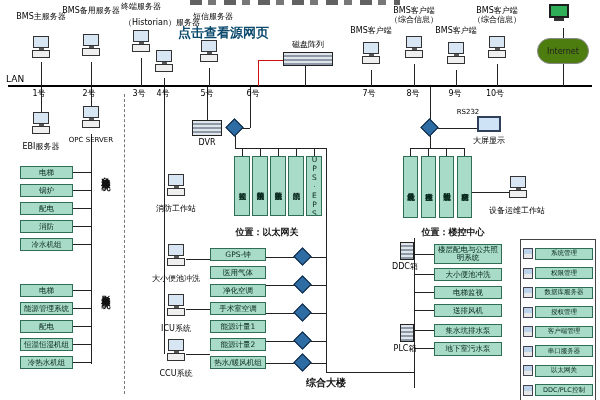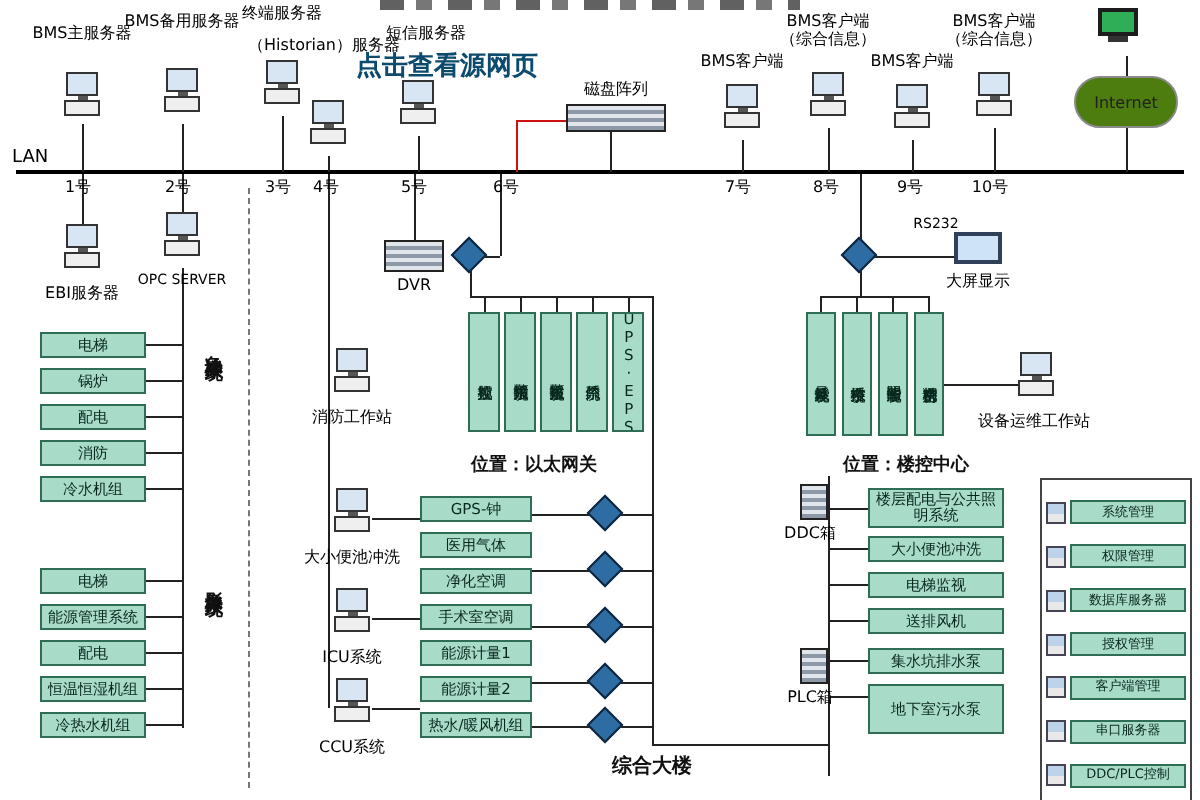--- a/index.html
+++ b/index.html
@@ -293,21 +293,21 @@
   <div class="rack" style="left:400px;top:242px;width:14px;height:18px"></div>
   <div class="lbl" style="left:388px;top:262px;width:34px">DDC箱</div>
   <div class="rack" style="left:400px;top:324px;width:14px;height:18px"></div>
   <div class="lbl" style="left:388px;top:344px;width:34px">PLC箱</div>
 
   <div class="tealbox lblw" style="left:434px;top:244px;width:68px;height:20px">楼层配电与公共照明系统</div>
   <div class="tealbox" style="left:434px;top:268px;width:68px;height:13px">大小便池冲洗</div>
   <div class="tealbox" style="left:434px;top:286px;width:68px;height:13px">电梯监视</div>
   <div class="tealbox" style="left:434px;top:304px;width:68px;height:13px">送排风机</div>
   <div class="tealbox" style="left:434px;top:324px;width:68px;height:13px">集水坑排水泵</div>
-  <div class="tealbox" style="left:434px;top:342px;width:68px;height:25px">地下室污水泵</div>
+  <div class="tealbox" style="left:434px;top:342px;width:68px;height:14px">地下室污水泵</div>
 
   <div class="panel" style="left:520px;top:239px;width:76px;height:166px">
     <div class="prow">
         <div class="picon"></div>
         <div class="tealbox2">系统管理</div>
       </div>
     <div class="prow">
         <div class="picon"></div>
         <div class="tealbox2">权限管理</div>
       </div>
@@ -322,17 +322,21 @@
     <div class="prow">
         <div class="picon"></div>
         <div class="tealbox2">客户端管理</div>
       </div>
     <div class="prow">
         <div class="picon"></div>
         <div class="tealbox2">串口服务器</div>
       </div>
     <div class="prow">
         <div class="picon"></div>
+        <div class="tealbox2">以太网关</div>
+      </div>
+    <div class="prow">
+        <div class="picon"></div>
         <div class="tealbox2">DDC/PLC控制</div>
       </div>
   </div>
 
 </div>
 
 </body></html>

